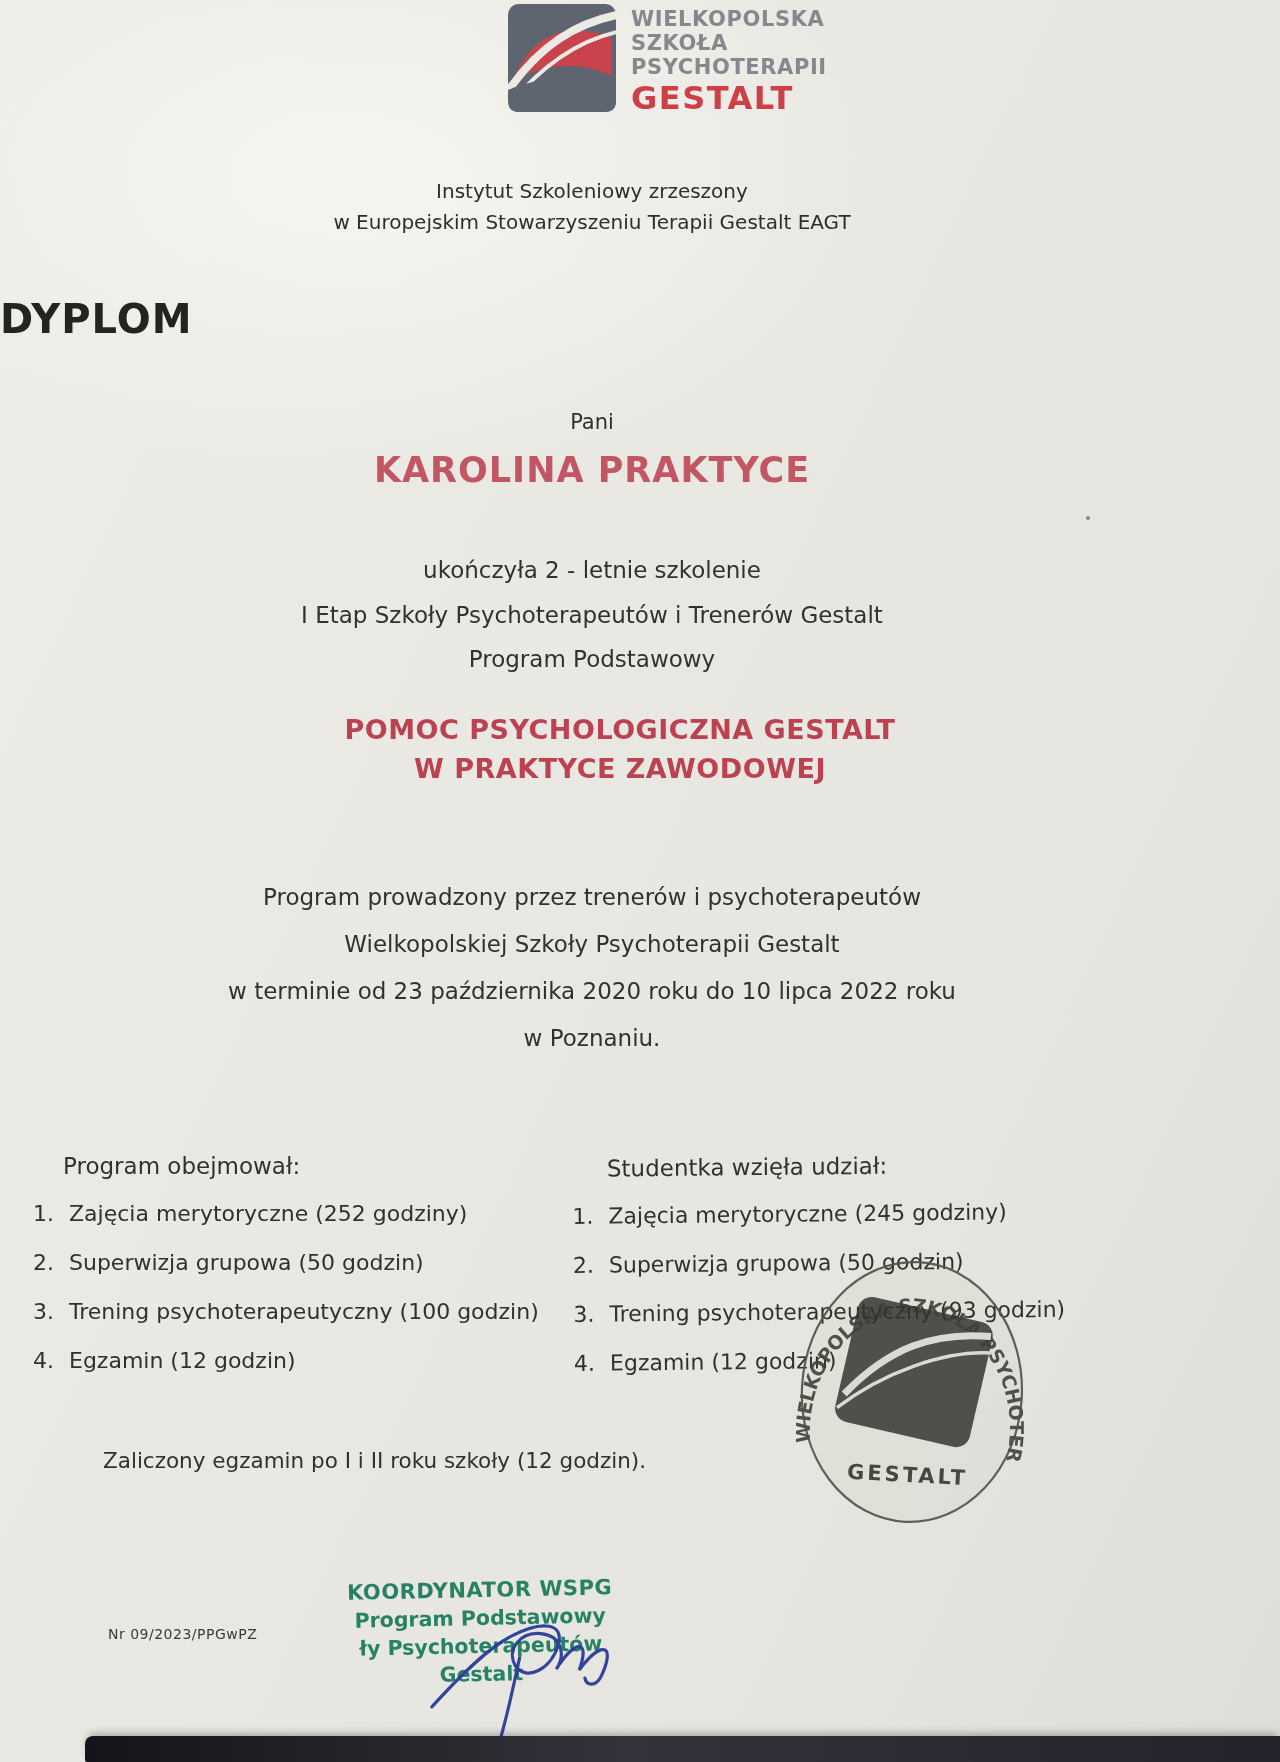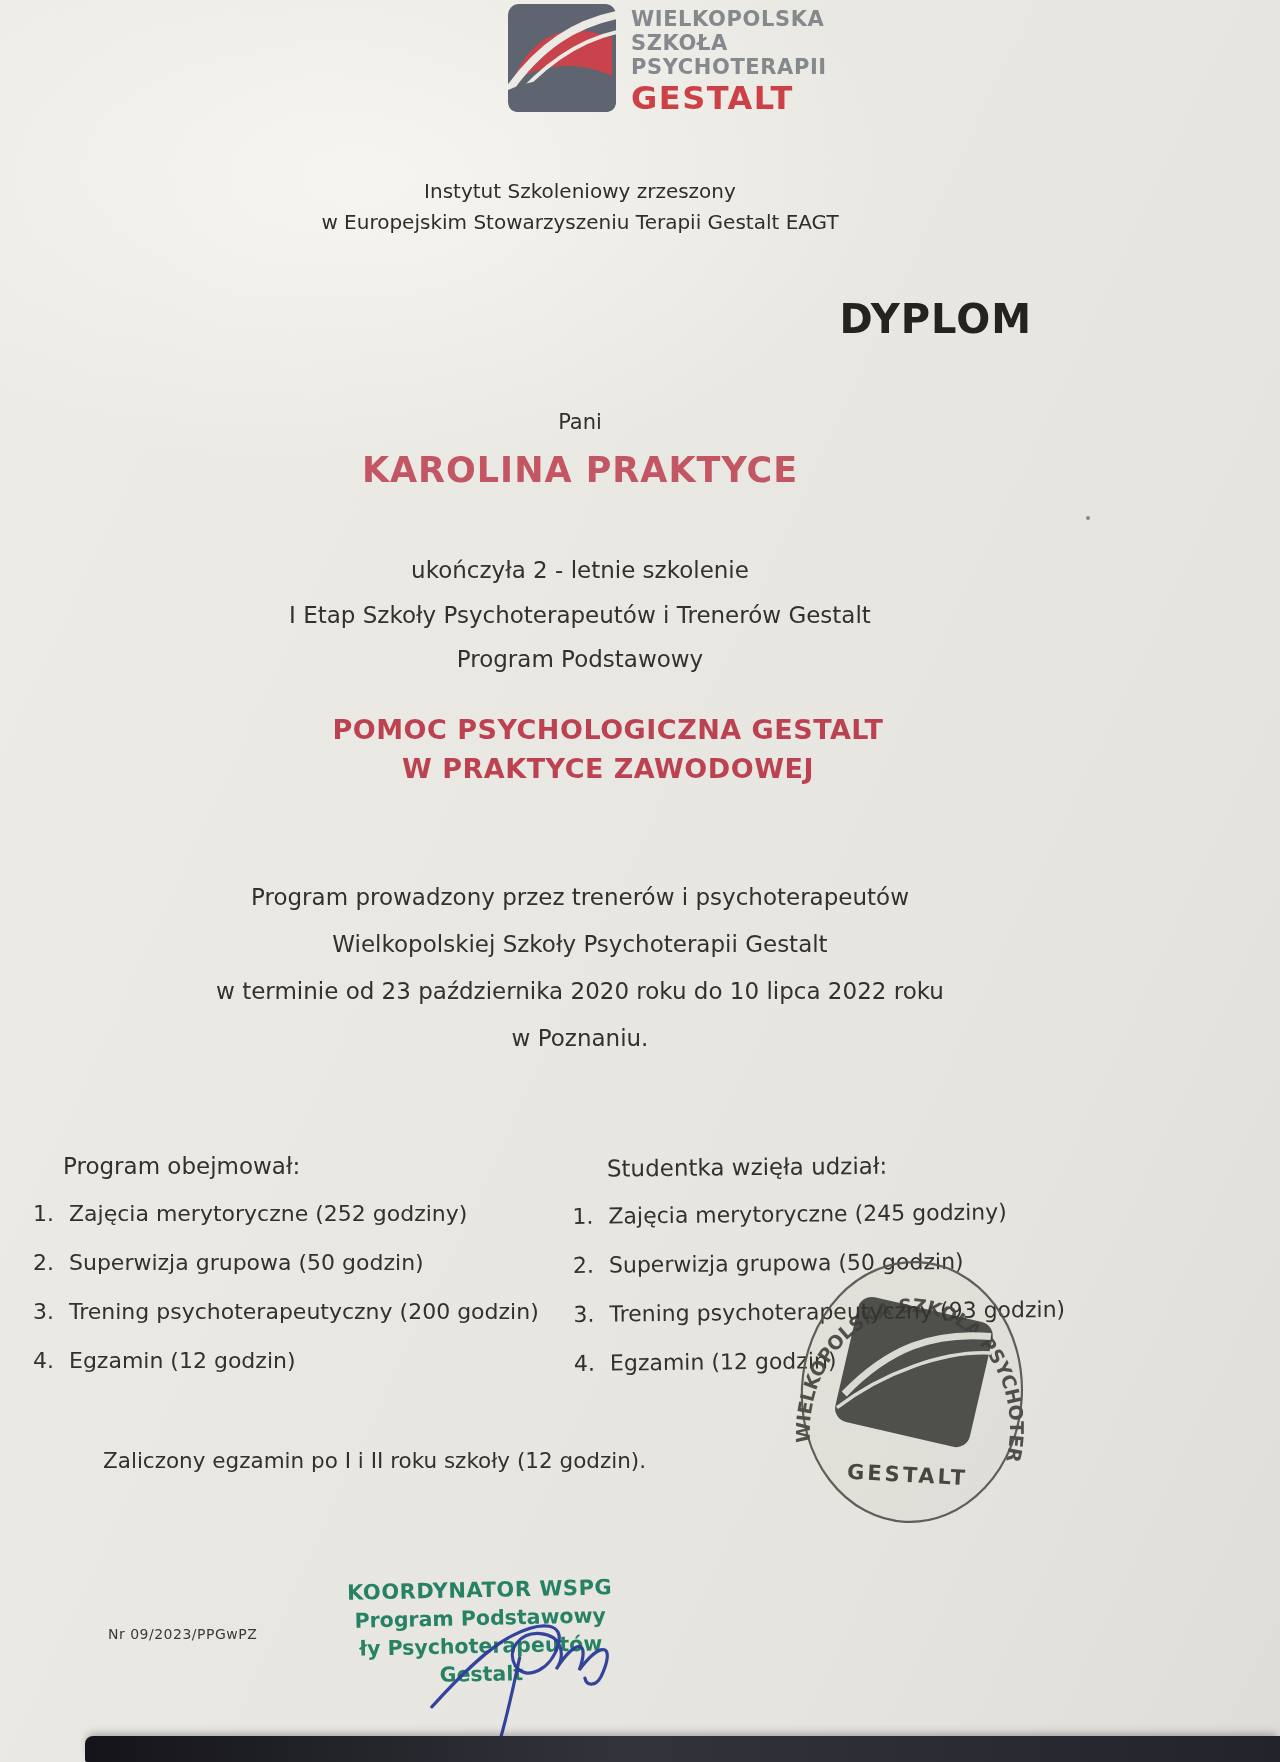--- a/index.html
+++ b/index.html
@@ -4,22 +4,22 @@
 <style>
   html,body{margin:0;padding:0;background:#c9c8c2;}
   .paper{
     position:relative;width:1280px;height:1762px;overflow:hidden;
     background:
       radial-gradient(ellipse 900px 500px at 28% 10%, rgba(248,247,241,.8) 0%, rgba(248,247,241,0) 60%),
       linear-gradient(115deg,#edece6 0%,#e9e8e2 40%,#e5e4de 75%,#deddd7 100%);
     font-family:"DejaVu Sans","Liberation Sans",sans-serif;
     color:#32312c;
   }
-  .center-col{position:absolute;left:0;width:1160px;text-align:center;}
-  .full-col{position:absolute;left:0;width:1032px;text-align:right;}
+  .center-col{position:absolute;left:12px;width:1160px;text-align:center;}
+  .full-col{position:absolute;left:0;width:1032px;text-align:left;}
 
   
   .logo-wrap{position:absolute;left:492px;top:4px;display:flex;align-items:flex-start;margin-left:16px;}
   .logo-icon{width:108px;height:108px;display:block;}
   .logo-text{margin-left:15px;padding-top:3px;}
   .lg{font-size:21px;line-height:24px;font-weight:600;color:#85888d;letter-spacing:.6px;}
   .lg-brand{font-size:32px;line-height:34px;font-weight:600;color:#cd4046;letter-spacing:1.5px;margin-top:2px;}
 
   .institute{top:176px;font-size:20px;line-height:31px;color:#2f2e2a;}
   .dyplom{top:296px;font-size:40px;font-weight:700;letter-spacing:1px;color:#24231f;}
@@ -117,21 +117,21 @@
     <div class="li">
       <span class="num">1.</span>
       <span class="txt">Zajęcia merytoryczne (252 godziny)</span>
     </div>
     <div class="li">
       <span class="num">2.</span>
       <span class="txt">Superwizja grupowa (50 godzin)</span>
     </div>
     <div class="li">
       <span class="num">3.</span>
-      <span class="txt">Trening psychoterapeutyczny (200 godzin)</span>
+      <span class="txt">Trening psychoterapeutyczny (100 godzin)</span>
     </div>
     <div class="li">
       <span class="num">4.</span>
       <span class="txt">Egzamin (12 godzin)</span>
     </div>
   </div>
 
   <div class="col col-right">
     <div class="col-header">Studentka wzięła udział:</div>
     <div class="li">

